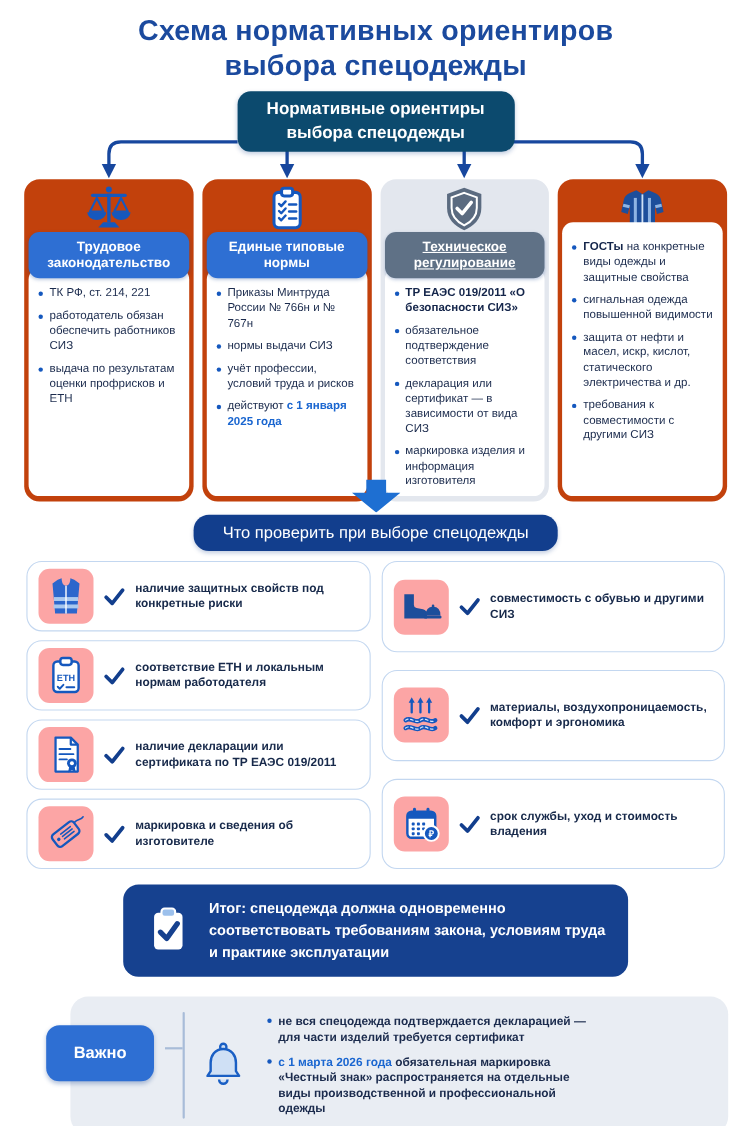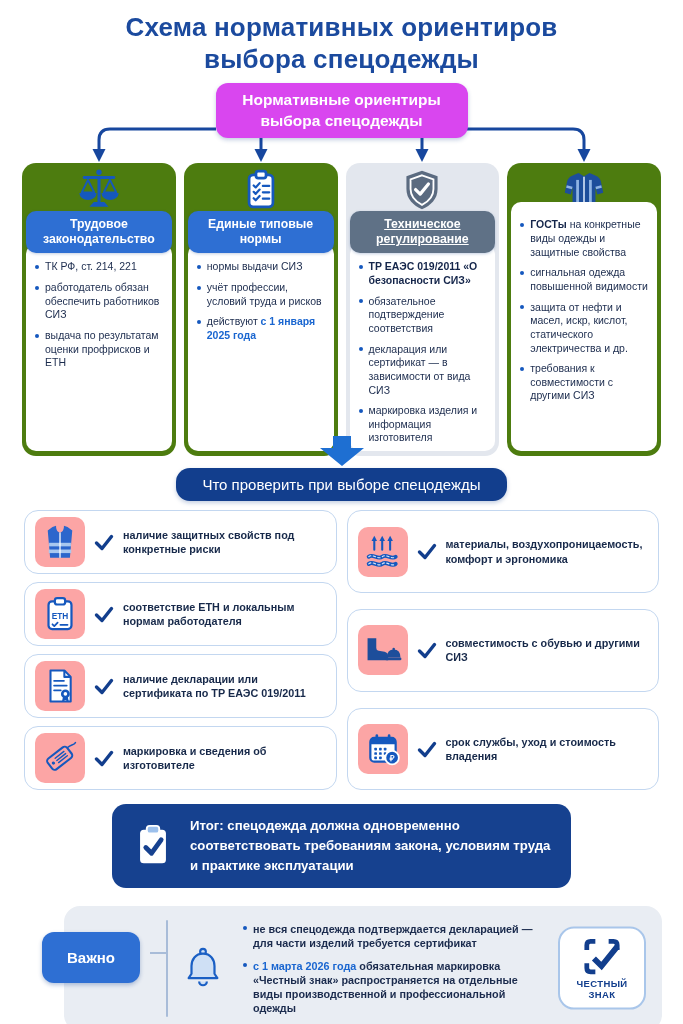--- a/index.html
+++ b/index.html
@@ -14,33 +14,33 @@
   .title {
     padding-top:12px; text-align:center;
     font-size:26px; line-height:1.22; font-weight:800; color:#1b4a9e;
     letter-spacing:.2px;
   }
 
   
   .flow { position:relative; margin-top:8px; height:48px; }
   .flow-box {
     position:relative; z-index:2; width:252px; margin:0 auto;
-    background:#d946ef; border-radius:12px; padding:7px 6px;
+    background:#0c4a6e; border-radius:12px; padding:7px 6px;
     color:#fff; font-weight:700; font-size:15.5px; line-height:1.3; text-align:center;
     box-shadow:0 2px 4px rgba(18,62,141,.25);
   }
   .flow-svg { position:absolute; left:0; top:40px; z-index:1; }
 
   
   .cols {
     display:grid; grid-template-columns:repeat(4,1fr); gap:8px;
     margin:32px 22px 0; height:270px;
   }
   .col {
-    background:#4d7c0f; border-radius:14px; padding:0 4px 5px;
+    background:#c2410c; border-radius:14px; padding:0 4px 5px;
     display:flex; flex-direction:column;
   }
   .col--slate { background:#e3e7ee; }
   .col-icon { height:48px; flex:none; display:flex; align-items:center; justify-content:center; padding-top:5px; }
   .panel { flex:1; display:flex; flex-direction:column; }
   .panel-head {
     position:relative; z-index:1; min-height:42px;
     background:#2e6fd3; border-radius:10px; padding:4px 6px;
     display:flex; align-items:center; justify-content:center;
     color:#fff; font-weight:700; font-size:12.3px; line-height:1.25; text-align:center;
@@ -187,20 +187,21 @@
               <line x1="26" y1="26.5" x2="33" y2="26.5"></line>
             <path d="M16 33 l2.2 2.2 L22.5 30.5"></path>
               <line x1="26" y1="33.5" x2="33" y2="33.5"></line>
           </g>
         </svg>
       </div>
       <div class="panel">
         <div class="panel-head">Единые типовые нормы</div>
         <div class="panel-body">
           <ul class="bullets">
+            <li class="b"><span class="pre">Приказы Минтруда России № 766н и № 767н</span><span class="strong"></span><span class="em"></span><span class="post"></span></li>
             <li class="b"><span class="pre">нормы выдачи СИЗ</span><span class="strong"></span><span class="em"></span><span class="post"></span></li>
             <li class="b"><span class="pre">учёт профессии, условий труда и рисков</span><span class="strong"></span><span class="em"></span><span class="post"></span></li>
             <li class="b"><span class="pre">действуют </span><span class="strong"></span><span class="em">с 1 января 2025 года</span><span class="post"></span></li>
           </ul>
         </div>
       </div>
     </div>
 
     <div class="col col--slate">
       <div class="col-icon">
@@ -339,64 +340,64 @@
             </svg>
         </span>
         <span class="check-text">маркировка и сведения об изготовителе</span>
       </div>
     </div>
 
     <div class="check-col check-col--right">
 
       <div class="check-item">
         <div class="check-icon">
-          <svg width="38" height="38" viewBox="0 0 48 48">
-            <g fill="none" stroke="#1558be" stroke-width="5" stroke-linecap="round">
-              <path d="M6 30 C11.5 25.5 17.5 34.5 23 30 C28.5 25.5 34.5 34.5 40 30"></path>
-              <path d="M6 39 C11.5 34.5 17.5 43.5 23 39 C28.5 34.5 34.5 43.5 40 39"></path>
-            </g>
-            <g fill="none" stroke="#d9e6f8" stroke-width="1.4" stroke-dasharray="3 3" stroke-linecap="round">
-              <path d="M6 30 C11.5 25.5 17.5 34.5 23 30 C28.5 25.5 34.5 34.5 40 30"></path>
-              <path d="M6 39 C11.5 34.5 17.5 43.5 23 39 C28.5 34.5 34.5 43.5 40 39"></path>
-            </g>
-            <g stroke="#1558be" stroke-width="2.6" stroke-linecap="round">
-              <line x1="13" y1="21" x2="13" y2="9"></line>
-              <line x1="23" y1="21" x2="23" y2="9"></line>
-              <line x1="33" y1="21" x2="33" y2="9"></line>
-            </g>
-            <g fill="#1558be">
-              <polygon points="9.5,10 16.5,10 13,3.5"></polygon>
-              <polygon points="19.5,10 26.5,10 23,3.5"></polygon>
-              <polygon points="29.5,10 36.5,10 33,3.5"></polygon>
-            </g>
-          </svg>
-        </div>
-        <span class="check-mark">
-          <svg width="20" height="17" viewBox="0 0 20 17">
-              <path d="M2.5 9 L8 14.5 L17.5 2.5" fill="none" stroke="#123e8d" stroke-width="3.4" stroke-linecap="round" stroke-linejoin="round"></path>
-            </svg>
-        </span>
-        <span class="check-text">материалы, воздухопроницаемость, комфорт и эргономика</span>
-      </div>
-
-      <div class="check-item">
-        <div class="check-icon">
           <svg width="40" height="38" viewBox="0 0 48 48">
             <path d="M4.5 9 H15.5 V21.5 Q15.5 24.5 18.5 25 L26 26.3 Q30.5 27.5 30.5 32 V37 H4.5 Z" fill="#1d4e9b"></path>
             <path d="M29 33.5 Q29 23.5 37.5 23.5 Q46 23.5 46 33.5 Z" fill="#1d4e9b"></path>
             <rect x="26.8" y="33.5" width="20.5" height="3.6" rx="1.8" fill="#1d4e9b"></rect>
             <rect x="36" y="21" width="3" height="4.5" rx="1.5" fill="#1d4e9b"></rect>
           </svg>
         </div>
         <span class="check-mark">
           <svg width="20" height="17" viewBox="0 0 20 17">
               <path d="M2.5 9 L8 14.5 L17.5 2.5" fill="none" stroke="#123e8d" stroke-width="3.4" stroke-linecap="round" stroke-linejoin="round"></path>
             </svg>
         </span>
         <span class="check-text">совместимость с обувью и другими СИЗ</span>
+      </div>
+
+      <div class="check-item">
+        <div class="check-icon">
+          <svg width="38" height="38" viewBox="0 0 48 48">
+            <g fill="none" stroke="#1558be" stroke-width="5" stroke-linecap="round">
+              <path d="M6 30 C11.5 25.5 17.5 34.5 23 30 C28.5 25.5 34.5 34.5 40 30"></path>
+              <path d="M6 39 C11.5 34.5 17.5 43.5 23 39 C28.5 34.5 34.5 43.5 40 39"></path>
+            </g>
+            <g fill="none" stroke="#d9e6f8" stroke-width="1.4" stroke-dasharray="3 3" stroke-linecap="round">
+              <path d="M6 30 C11.5 25.5 17.5 34.5 23 30 C28.5 25.5 34.5 34.5 40 30"></path>
+              <path d="M6 39 C11.5 34.5 17.5 43.5 23 39 C28.5 34.5 34.5 43.5 40 39"></path>
+            </g>
+            <g stroke="#1558be" stroke-width="2.6" stroke-linecap="round">
+              <line x1="13" y1="21" x2="13" y2="9"></line>
+              <line x1="23" y1="21" x2="23" y2="9"></line>
+              <line x1="33" y1="21" x2="33" y2="9"></line>
+            </g>
+            <g fill="#1558be">
+              <polygon points="9.5,10 16.5,10 13,3.5"></polygon>
+              <polygon points="19.5,10 26.5,10 23,3.5"></polygon>
+              <polygon points="29.5,10 36.5,10 33,3.5"></polygon>
+            </g>
+          </svg>
+        </div>
+        <span class="check-mark">
+          <svg width="20" height="17" viewBox="0 0 20 17">
+              <path d="M2.5 9 L8 14.5 L17.5 2.5" fill="none" stroke="#123e8d" stroke-width="3.4" stroke-linecap="round" stroke-linejoin="round"></path>
+            </svg>
+        </span>
+        <span class="check-text">материалы, воздухопроницаемость, комфорт и эргономика</span>
       </div>
 
       <div class="check-item">
         <div class="check-icon">
           <svg width="38" height="38" viewBox="0 0 48 48">
             <rect x="8" y="10" width="32" height="30" rx="5" fill="#fff" stroke="#1558be" stroke-width="2.8"></rect>
             <path d="M8 18 V15 a5 5 0 0 1 5 -5 h22 a5 5 0 0 1 5 5 v3 Z" fill="#1558be"></path>
             <rect x="14.5" y="5.5" width="3.4" height="8" rx="1.7" fill="#1558be"></rect>
             <rect x="30" y="5.5" width="3.4" height="8" rx="1.7" fill="#1558be"></rect>
             <g fill="#1558be">
@@ -442,29 +443,15 @@
       <svg width="46" height="46" viewBox="0 0 48 48">
         <circle cx="24" cy="7" r="3" fill="#cfe0f5" stroke="#1a5fc4" stroke-width="2.2"></circle>
         <path d="M24 9 C16 9 12 15.5 12 22 V30 L9 34.5 H39 L36 30 V22 C36 15.5 32 9 24 9 Z" fill="#cfe0f5" stroke="#1a5fc4" stroke-width="2.3" stroke-linejoin="round"></path>
         <path d="M20 38 a4 4 0 0 0 8 0" fill="#cfe0f5" stroke="#1a5fc4" stroke-width="2.3"></path>
       </svg>
     </span>
     <ul class="bullets">
       <li class="b"><span class="pre">не вся спецодежда подтверждается декларацией — для части изделий требуется сертификат</span><span class="strong"></span><span class="em"></span><span class="post"></span></li>
       <li class="b"><span class="pre"></span><span class="strong"></span><span class="em">с 1 марта 2026 года</span><span class="post"> обязательная маркировка «Честный знак» распространяется на отдельные виды производственной и профессиональной одежды</span></li>
     </ul>
-    <div class="logo">
-      <svg width="38" height="38" viewBox="0 0 40 40">
-        <g fill="none" stroke="#123e8d" stroke-width="5">
-          <path d="M4 13 V8 Q4 4 8 4 H13"></path>
-          <path d="M27 4 H32 Q36 4 36 8 V13"></path>
-          <path d="M4 27 V32 Q4 36 8 36 H13"></path>
-        </g>
-        <path d="M11.5 22 L19.5 30 L36 9.5" fill="none" stroke="#123e8d" stroke-width="6"></path>
-      </svg>
-      <div class="logo-text">
-        <div>ЧЕСТНЫЙ</div>
-        <div>ЗНАК</div>
-      </div>
-    </div>
   </div>
 
 </div>
 
 </body></html>

